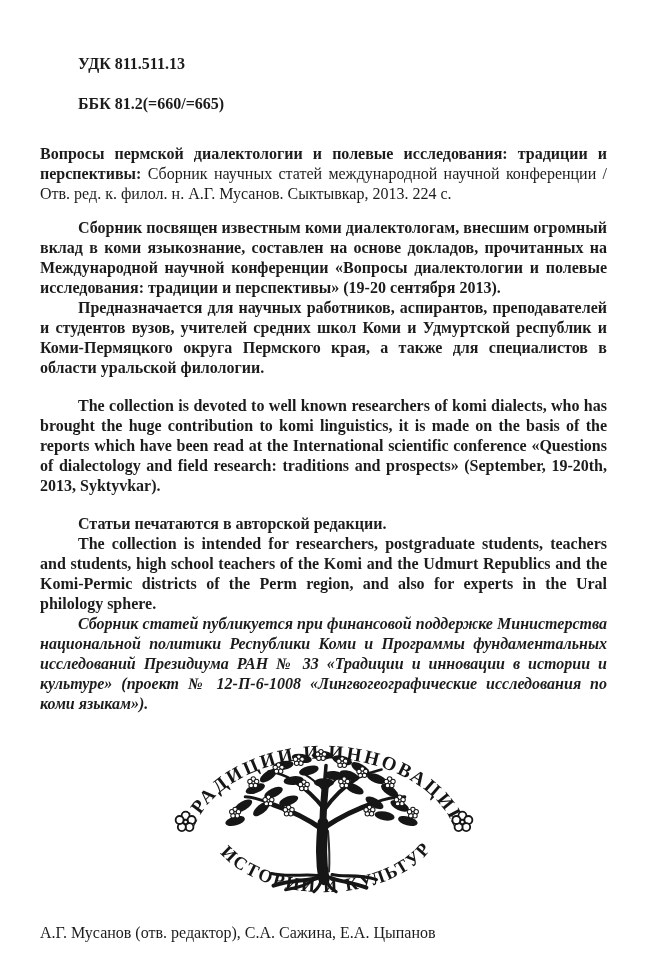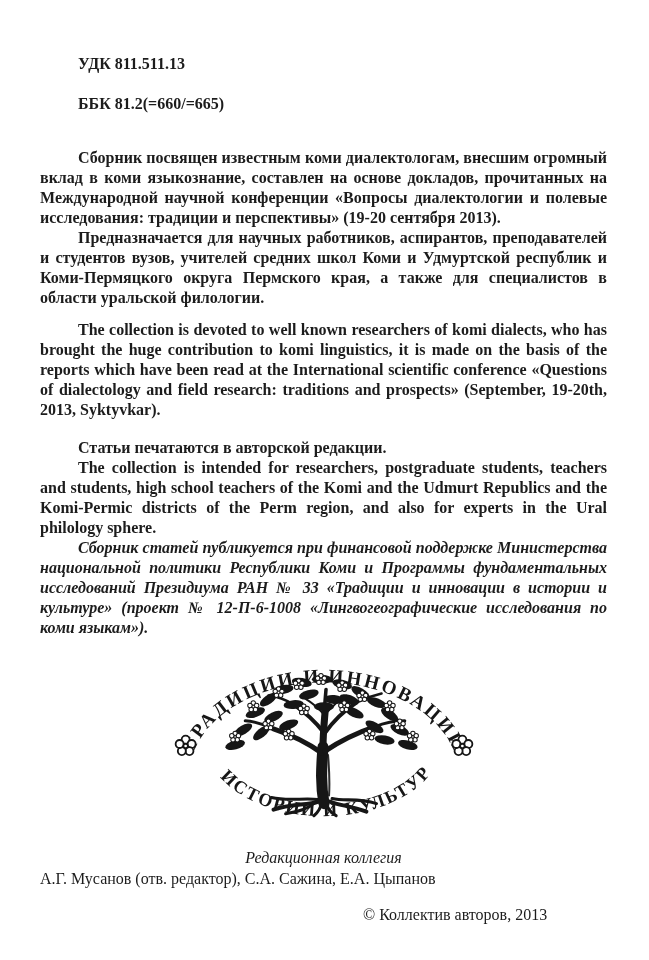--- a/index.html
+++ b/index.html
@@ -14,21 +14,21 @@
     padding:34px 42px 0 40px;
     overflow:hidden;
   }
   .codes{font-weight:bold;margin-left:38px;white-space:pre-line;}
   .codes div{margin:0;}
   p{margin:0;}
   .title-para{margin-top:10px;text-align:justify;}
   .title-bold{font-weight:bold;}
   .ind{text-indent:38px;text-align:justify;font-weight:bold;}
   .mt-ru{margin-top:14px;}
-  .mt-en{margin-top:12px;}
+  .mt-en{margin-top:18px;}
   .mt-note{margin-top:18px;}
   .funding{font-style:italic;}
   .emblem-wrap{text-align:center;margin-top:6px;line-height:0;}
   .board-label{text-align:center;font-style:italic;margin-top:2px;line-height:20px;}
   .editors{margin-top:1px;line-height:20px;}
   .bold{font-weight:normal;}
   .copyright{margin-left:323px;margin-top:14px;line-height:23px;font-size:16px;}
   .emblem-svg text{
     font-family:"Liberation Serif","DejaVu Serif",serif;
     font-weight:bold;
@@ -38,20 +38,21 @@
 </head>
 <body>
 
 <div class="page">
 
   <div class="codes">
     <div>УДК 811.511.13</div>
     <div>ББК 81.2(=660/=665)</div>
   </div>
 
+  <p class="title-para"><span class="title-bold">Вопросы пермской диалектологии и полевые исследования: традиции и перспективы:</span><span> Сборник научных статей международной научной конференции / Отв. ред. к. филол. н. А.Г. Мусанов. Сыктывкар, 2013. 224 с.</span></p>
 
   <p class="ind mt-ru">Сборник посвящен известным коми диалектологам, внесшим огромный вклад в коми языкознание, составлен на основе докладов, прочитанных на Международной научной конференции «Вопросы диалектологии и полевые исследования: традиции и перспективы» (19-20 сентября 2013).</p>
   <p class="ind">Предназначается для научных работников, аспирантов, преподавателей и студентов вузов, учителей средних школ Коми и Удмуртской республик и Коми-Пермяцкого округа Пермского края, а также для специалистов в области уральской филологии.</p>
 
   <p class="ind mt-en">The collection is devoted to well known researchers of komi dialects, who has brought the huge contribution to komi linguistics, it is made on the basis of the reports which have been read at the International scientific conference «Questions of dialectology and field research: traditions and prospects» (September, 19-20th, 2013, Syktyvkar).</p>
   <p class="ind mt-note">Статьи печатаются в авторской редакции.</p>
 
   <p class="ind">The collection is intended for researchers, postgraduate students, teachers and students, high school teachers of the Komi and the Udmurt Republics and the Komi-Permic districts of the Perm region, and also for experts in the Ural philology sphere.</p>
   <p class="ind funding">Сборник статей публикуется при финансовой поддержке Министерства национальной политики Республики Коми и Программы фундаментальных исследований Президиума РАН № 33 «Традиции и инновации в истории и культуре» (проект № 12-П-6-1008 «Лингвогеографические исследования по коми языкам»).</p>
 
@@ -151,21 +152,20 @@
         <use href="#flower" transform="translate(130,65)"></use>
         <use href="#flower" transform="translate(170,62)"></use>
         <use href="#flower" transform="translate(62,92)"></use>
         <use href="#flower" transform="translate(238,92)"></use>
         <use href="#flower" transform="translate(115,90)"></use>
         <use href="#flower" transform="translate(195,90)"></use>
       </g>
     </svg>
   </div>
 
-  <div class="board-label">Редакционная коллегия</div>
 
   <p class="editors"><span class="bold">А.Г. Мусанов</span><span> (отв. редактор), </span><span class="bold">С.А. Сажина, Е.А. Цыпанов</span></p>
 
   <div class="copyright">
     <div>© Коллектив авторов, 2013</div>
 
   </div>
 
 </div>
 

